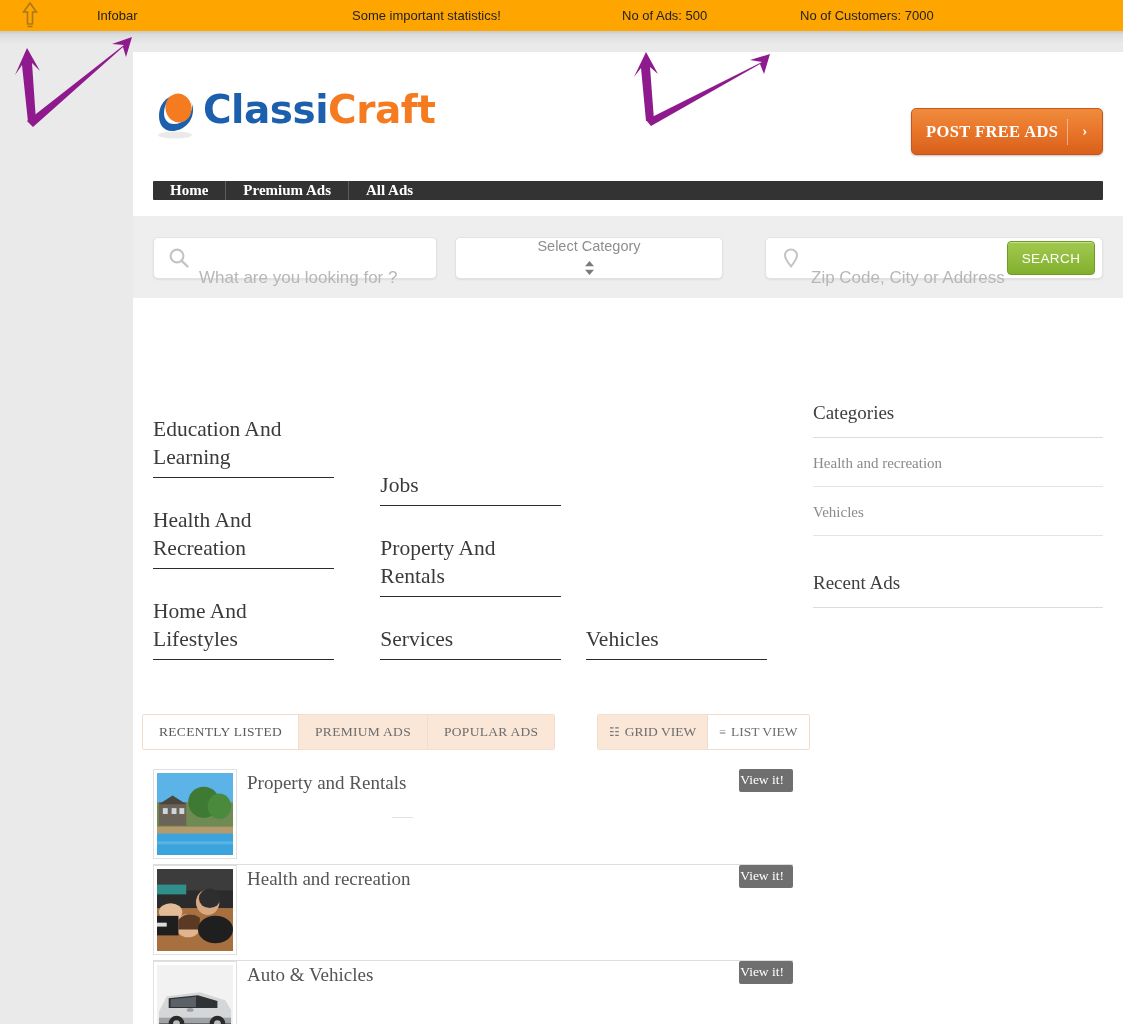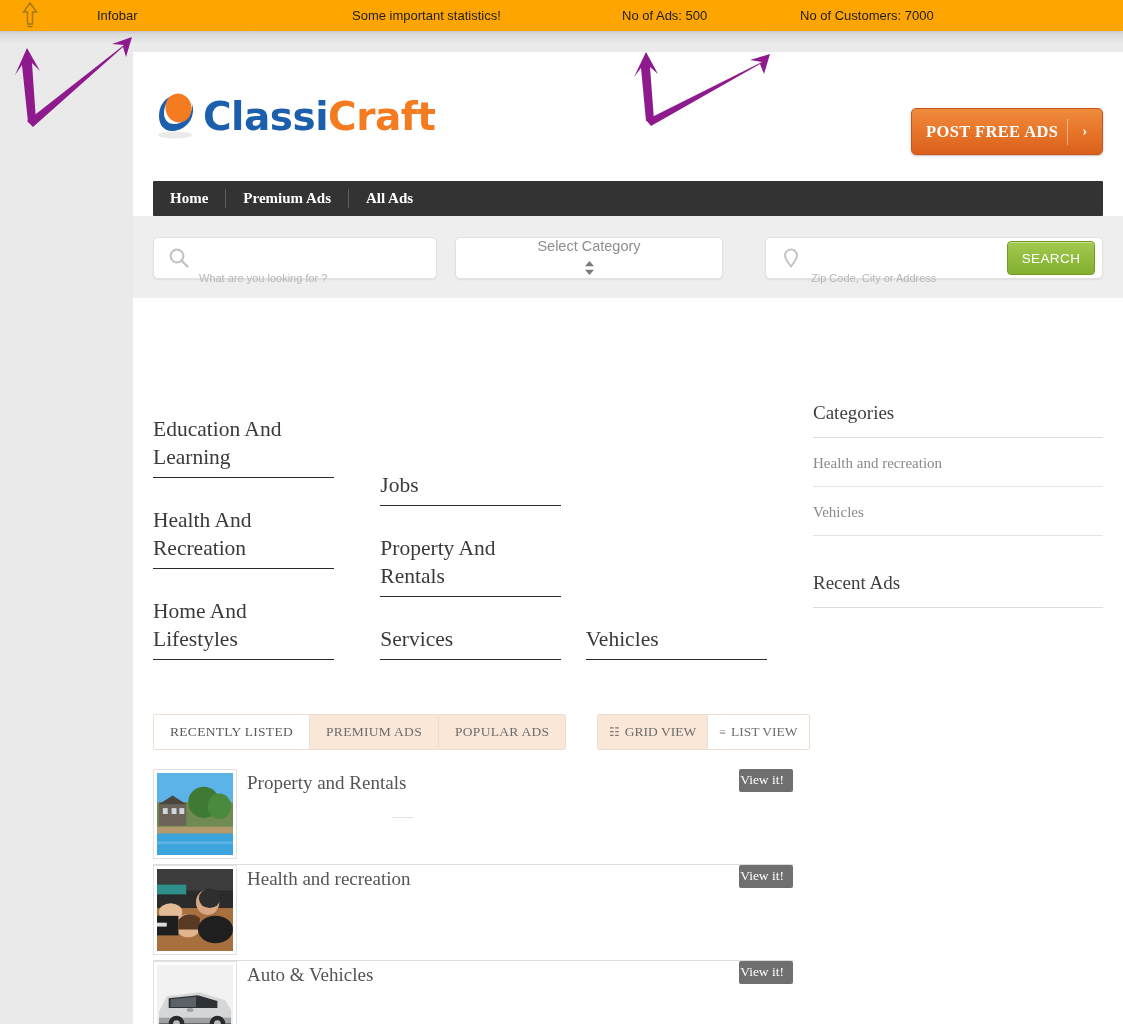--- a/index.html
+++ b/index.html
@@ -73,21 +73,20 @@
   #site-header {
     position: relative;
     height: 122px;
     background: #fff;
   }
   #logo {
     position: absolute;
     left: 20px;
     top: 38px;
     display: flex;
-    align-items: center;
   }
   #logo .mark { width: 44px; height: 52px; margin-right: 6px; }
   #logo .wordmark {
     font-family: "DejaVu Sans", sans-serif;
     font-size: 39px;
     font-weight: bold;
     letter-spacing: -0.5px;
     line-height: 1;
   }
   #logo .w-blue { color: #1b5fad; }
@@ -119,21 +118,21 @@
   }
   #post-ads-btn .pa-chev {
     width: 34px; text-align: center;
     font-size: 15px; font-weight: bold;
   }
 
   
   #main-nav {
     position: absolute;
     left: 20px; top: 129px;
-    width: 950px; height: 35px;
+    width: 950px; height: 19px;
     background: #333333;
     display: flex;
     align-items: center;
     border-radius: 1px;
   }
   #main-nav .nav-item {
     font-family: "Liberation Serif", serif;
     font-weight: bold;
     font-size: 15px;
     color: #ffffff;
@@ -164,21 +163,21 @@
     display: flex;
     align-items: center;
   }
   #kw-field  { left: 20px;  width: 284px; }
   #cat-field { left: 322px; width: 268px; padding: 0 12px; justify-content: space-between; cursor: pointer; flex-direction: column; }
   #loc-field { left: 632px; width: 338px; padding-right: 4px; }
 
   .mini-icon { width: 22px; height: 22px; margin: 0 9px 0 14px; flex: 0 0 auto; }
   .ph-text {
     color: #b7b7b7;
-    font-size: 11px;
+    font-size: 17px;
     font-family: "Liberation Sans", sans-serif;
     margin-top: 40px;
   }
   #cat-field .sel-text { color: #8e8e8e; font-size: 14.5px; }
   #cat-field .spin { width: 11px; height: 20px; }
 
   #search-btn {
     margin-left: auto;
     width: 88px; height: 34px;
     margin-right: 3px;
@@ -247,21 +246,21 @@
     color: #8a8a8a;
     padding: 17px 0 14px 0;
     border-bottom: 1px solid #e4e4e4;
     cursor: pointer;
   }
   #sidebar .gap { height: 36px; }
 
   
   #tab-strip {
     position: absolute;
-    left: 20px; top: 416px;
+    left: 9px; top: 416px;
     display: flex;
     border: 1px solid #f0ddcd;
     border-radius: 2px;
     overflow: hidden;
   }
   #tab-strip .tab {
     font-family: "Liberation Serif", serif;
     font-size: 13.5px;
     letter-spacing: .3px;
     color: #6d6d6d;

